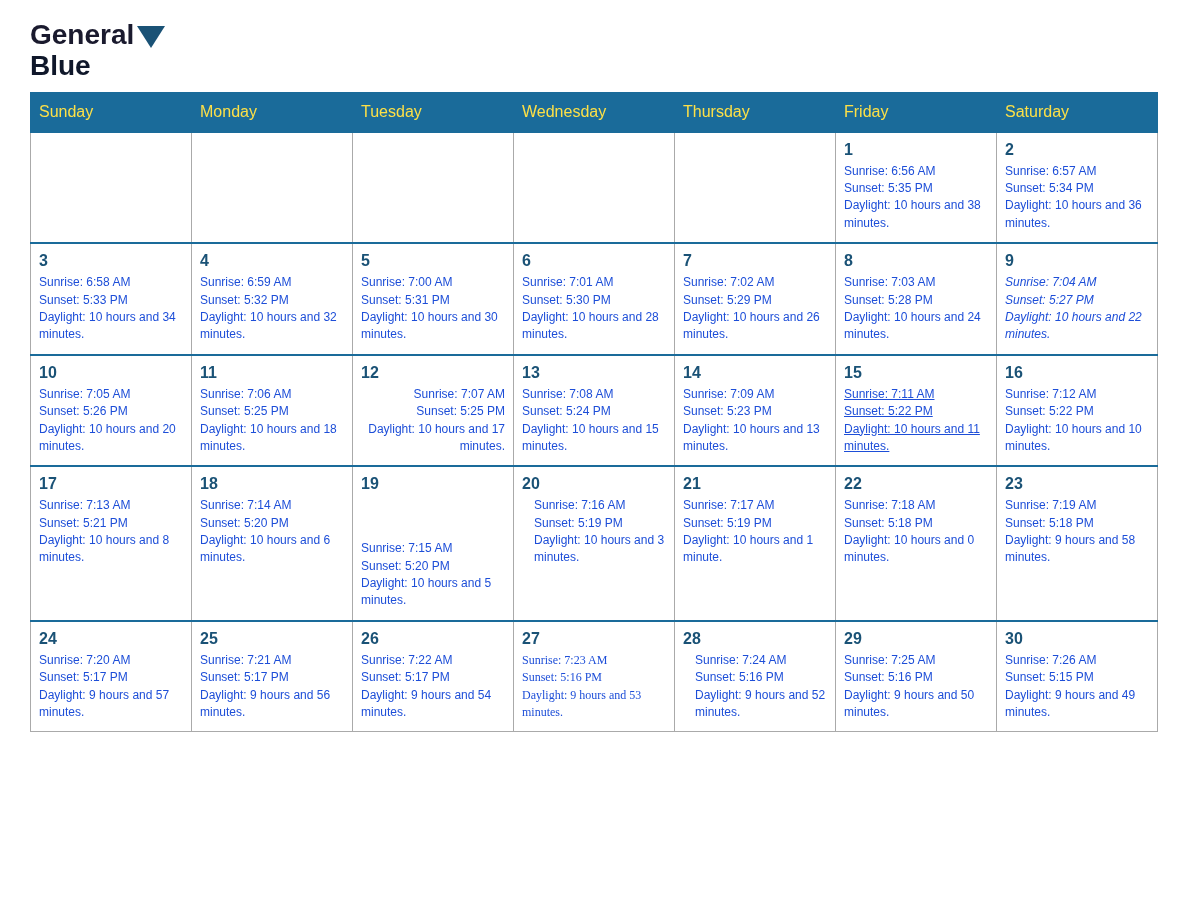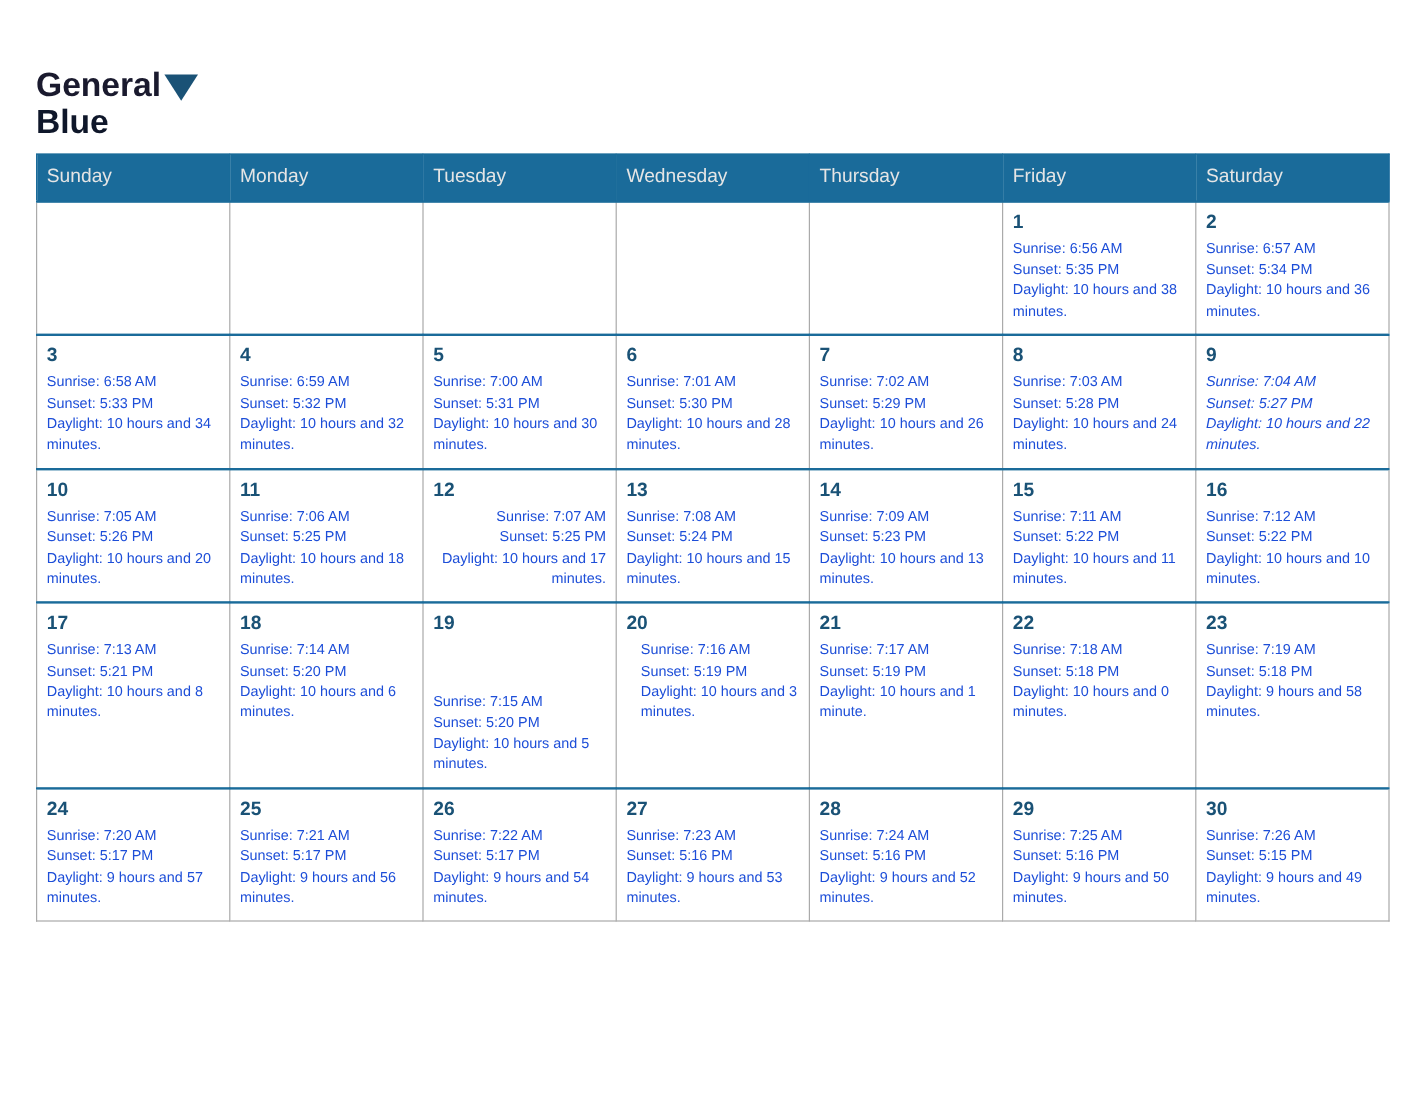--- a/index.html
+++ b/index.html
@@ -16,21 +16,20 @@
       align-items: flex-start;
       margin-bottom: 10px;
     }
     .logo {
       display: flex;
       flex-direction: column;
       font-size: 28px;
       font-weight: bold;
       color: #1a1a2e;
       line-height: 1.1;
-      margin-top: 36px;
     }
     .logo-top { display: flex; align-items: center; }
     .logo-general { color: #1a1a2e; }
     .logo-triangle {
       width: 0; height: 0;
       border-left: 14px solid transparent;
       border-right: 14px solid transparent;
       border-top: 22px solid #1a5276;
       display: inline-block;
       margin-left: 3px;
@@ -49,21 +48,21 @@
       color: #333;
       margin-top: 4px;
     }
     table {
       width: 100%;
       border-collapse: collapse;
       margin-top: 10px;
     }
     thead th {
       background-color: #1a6b9a;
-      color: #e5e5e5;
+      color: #fde047;
       font-size: 16px;
       font-weight: normal;
       padding: 10px 8px;
       text-align: left;
       border: 1px solid #1a6b9a;
     }
     tbody td {
       vertical-align: top;
       padding: 8px 8px 10px 8px;
       border: 1px solid #aaa;
@@ -208,21 +207,21 @@
 Daylight: 10 hours and 15 minutes.</div>
         </td>
         <td>
           <span class="day-num">14</span>
           <div class="day-info" style="white-space: pre-line;">Sunrise: 7:09 AM
 Sunset: 5:23 PM
 Daylight: 10 hours and 13 minutes.</div>
         </td>
         <td>
           <span class="day-num">15</span>
-          <div class="day-info" style="white-space: pre-line;">Sunrise: 7:11 AM
+          <div class="day-info" style="white-space: pre-line; text-decoration: underline;">Sunrise: 7:11 AM
 Sunset: 5:22 PM
 Daylight: 10 hours and 11 minutes.</div>
         </td>
         <td>
           <span class="day-num">16</span>
           <div class="day-info" style="white-space: pre-line;">Sunrise: 7:12 AM
 Sunset: 5:22 PM
 Daylight: 10 hours and 10 minutes.</div>
         </td>
       </tr>
@@ -284,27 +283,27 @@
 Daylight: 9 hours and 56 minutes.</div>
         </td>
         <td>
           <span class="day-num">26</span>
           <div class="day-info" style="white-space: pre-line;">Sunrise: 7:22 AM
 Sunset: 5:17 PM
 Daylight: 9 hours and 54 minutes.</div>
         </td>
         <td>
           <span class="day-num">27</span>
-          <div class="day-info" style="white-space: pre-line;">Sunrise: 7:23 AM
+          <div class="day-info" style="white-space: pre-line; font-family: Liberation Serif, serif;">Sunrise: 7:23 AM
 Sunset: 5:16 PM
 Daylight: 9 hours and 53 minutes.</div>
         </td>
         <td>
           <span class="day-num">28</span>
-          <div class="day-info" style="white-space: pre-line;">Sunrise: 7:24 AM
+          <div class="day-info" style="white-space: pre-line; margin-left: 12px;">Sunrise: 7:24 AM
 Sunset: 5:16 PM
 Daylight: 9 hours and 52 minutes.</div>
         </td>
         <td>
           <span class="day-num">29</span>
           <div class="day-info" style="white-space: pre-line;">Sunrise: 7:25 AM
 Sunset: 5:16 PM
 Daylight: 9 hours and 50 minutes.</div>
         </td>
         <td>

